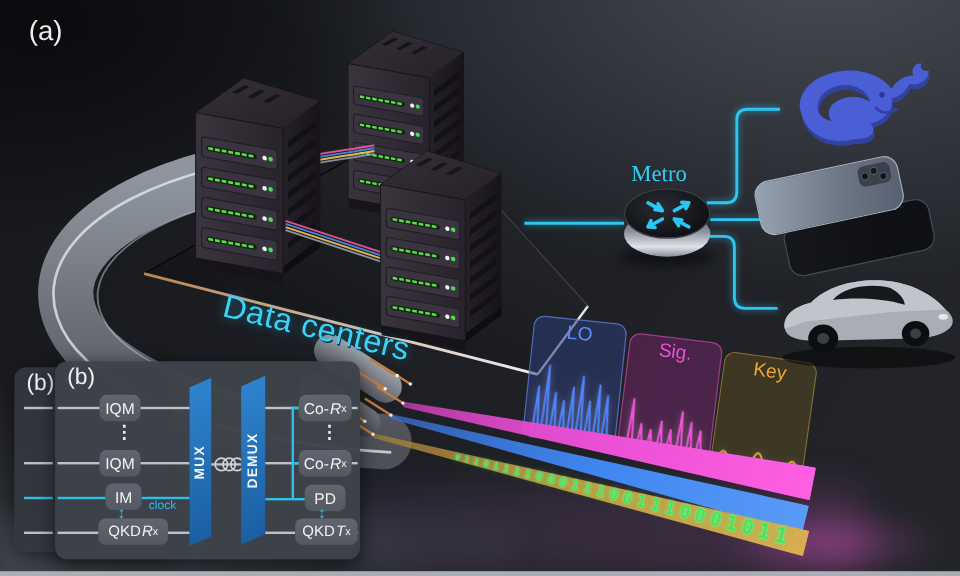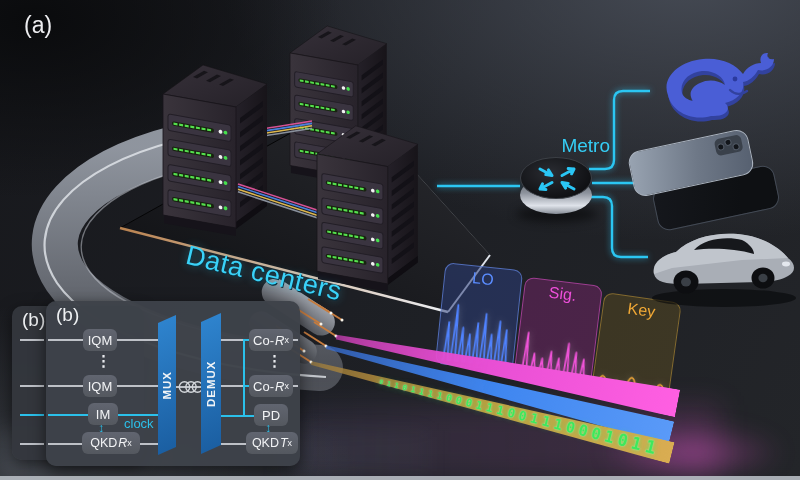--- a/index.html
+++ b/index.html
@@ -11,21 +11,21 @@
       radial-gradient(720px 420px at -2% 112%, #3e4248 0%, rgba(62,66,72,0) 55%),
       linear-gradient(118deg, #17181c 0%, #1d1f24 48%, #232529 100%);}
   .abs{position:absolute;}
   .hline{position:absolute;height:1.6px;background:#c9ccd2;opacity:.92;}
   .vline{position:absolute;width:1.6px;background:#c9ccd2;opacity:.92;}
   .cy{background:#2bc0ea !important;opacity:1;}
   
   .lab-a{left:24px;top:12px;font-size:23px;color:#ededf0;z-index:9;}
   .lab-dc{left:190px;top:240px;z-index:5;font-size:27px;color:#3ad2f8;letter-spacing:.5px;
     transform:rotate(13.5deg);transform-origin:0 0;text-shadow:0 0 10px rgba(58,210,248,.45),1px 1px 0 #07222e;}
-  .lab-metro{left:526px;top:135px;width:84px;text-align:right;font-size:19px;color:#35cdf5;z-index:6;}
+  .lab-metro{left:526px;top:135px;width:84px;text-align:left;font-size:19px;color:#35cdf5;z-index:6;font-family:Liberation Serif, serif;}
   
   .metro-side{left:520px;top:176px;width:72px;height:38px;border-radius:50%;z-index:5;
     background:linear-gradient(180deg,#54585f 0%,#8d939d 45%,#dfe3ea 78%,#868c96 100%);}
   .metro-top{left:520px;top:157px;width:72px;height:42px;border-radius:50%;z-index:6;
     background:radial-gradient(ellipse at 42% 36%, #2a2c32 0%, #101114 72%);border:1px solid #3b3f45;box-sizing:border-box;}
   .metro-shadow{left:516px;top:206px;width:82px;height:16px;border-radius:50%;background:rgba(0,0,0,.5);filter:blur(5px);z-index:4;}
   
   .dev{z-index:5;}
   .phone-top{position:absolute;left:8px;top:28px;width:122px;height:46px;border-radius:12px;transform:rotate(-12deg);
     background:linear-gradient(100deg,#99a4b2 0%,#6e7887 55%,#566070 100%);border:1px solid #aab3bf;box-sizing:border-box;}
@@ -69,21 +69,21 @@
   .blab{position:absolute;left:10px;top:3px;font-size:19px;color:#eef0f2;}
   .blk{position:absolute;height:22px;background:linear-gradient(180deg,#616570,#54585f);border-radius:6px;
     color:#f2f3f5;font-size:13px;display:flex;align-items:center;justify-content:center;white-space:nowrap;}
   .blk i{font-style:italic;margin-left:1px;}
   .blk sub{font-size:9px;}
   .muxsh{position:absolute;width:18px;height:132px;background:linear-gradient(180deg,#2e83cd,#1b5fa2);
     transform:skewY(-24deg);transform-origin:0 0;display:flex;align-items:center;justify-content:center;}
   .vtext{writing-mode:vertical-rl;transform:skewY(24deg) rotate(180deg);color:#f0f3f6;font-size:11.5px;letter-spacing:1px;font-weight:bold;}
   .dots{position:absolute;color:#e8eaee;font-size:15px;font-weight:bold;line-height:8px;letter-spacing:0;}
   .sync{position:absolute;color:#2bc0ea;font-size:13px;font-weight:bold;}
-  .clock{position:absolute;color:#2bc0ea;font-size:13px;}
+  .clock{position:absolute;color:#2bc0ea;font-size:10px;}
   .strip{left:0;top:476px;width:800px;height:4px;background:#b7bcc3;opacity:.9;z-index:10;}
   svg{display:block;}
 </style>
 </head>
 <body>
 
 <div class="stage">
 
   <svg class="abs" style="left:0;top:0;z-index:1;" width="800" height="480" viewBox="0 0 800 480">
     <defs>

